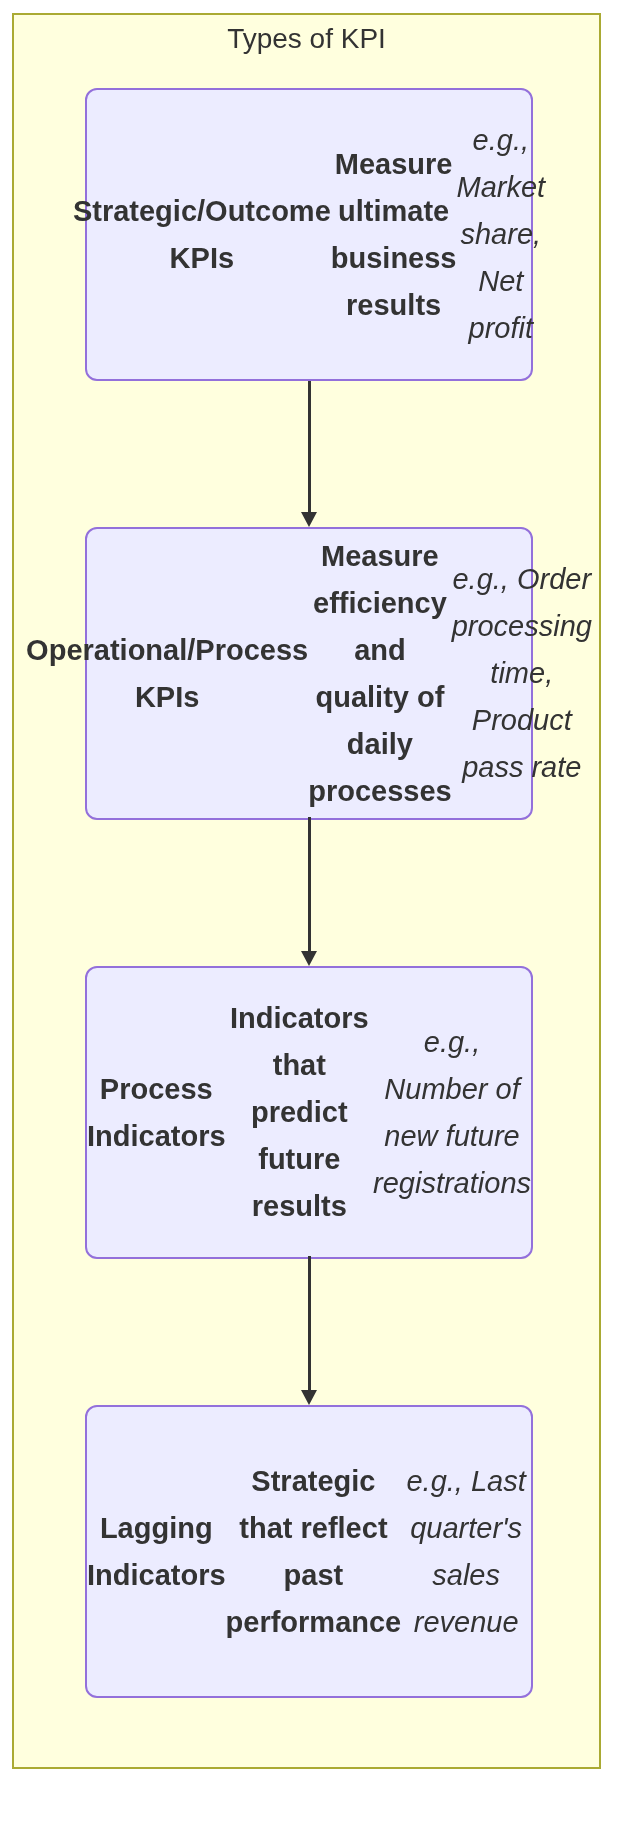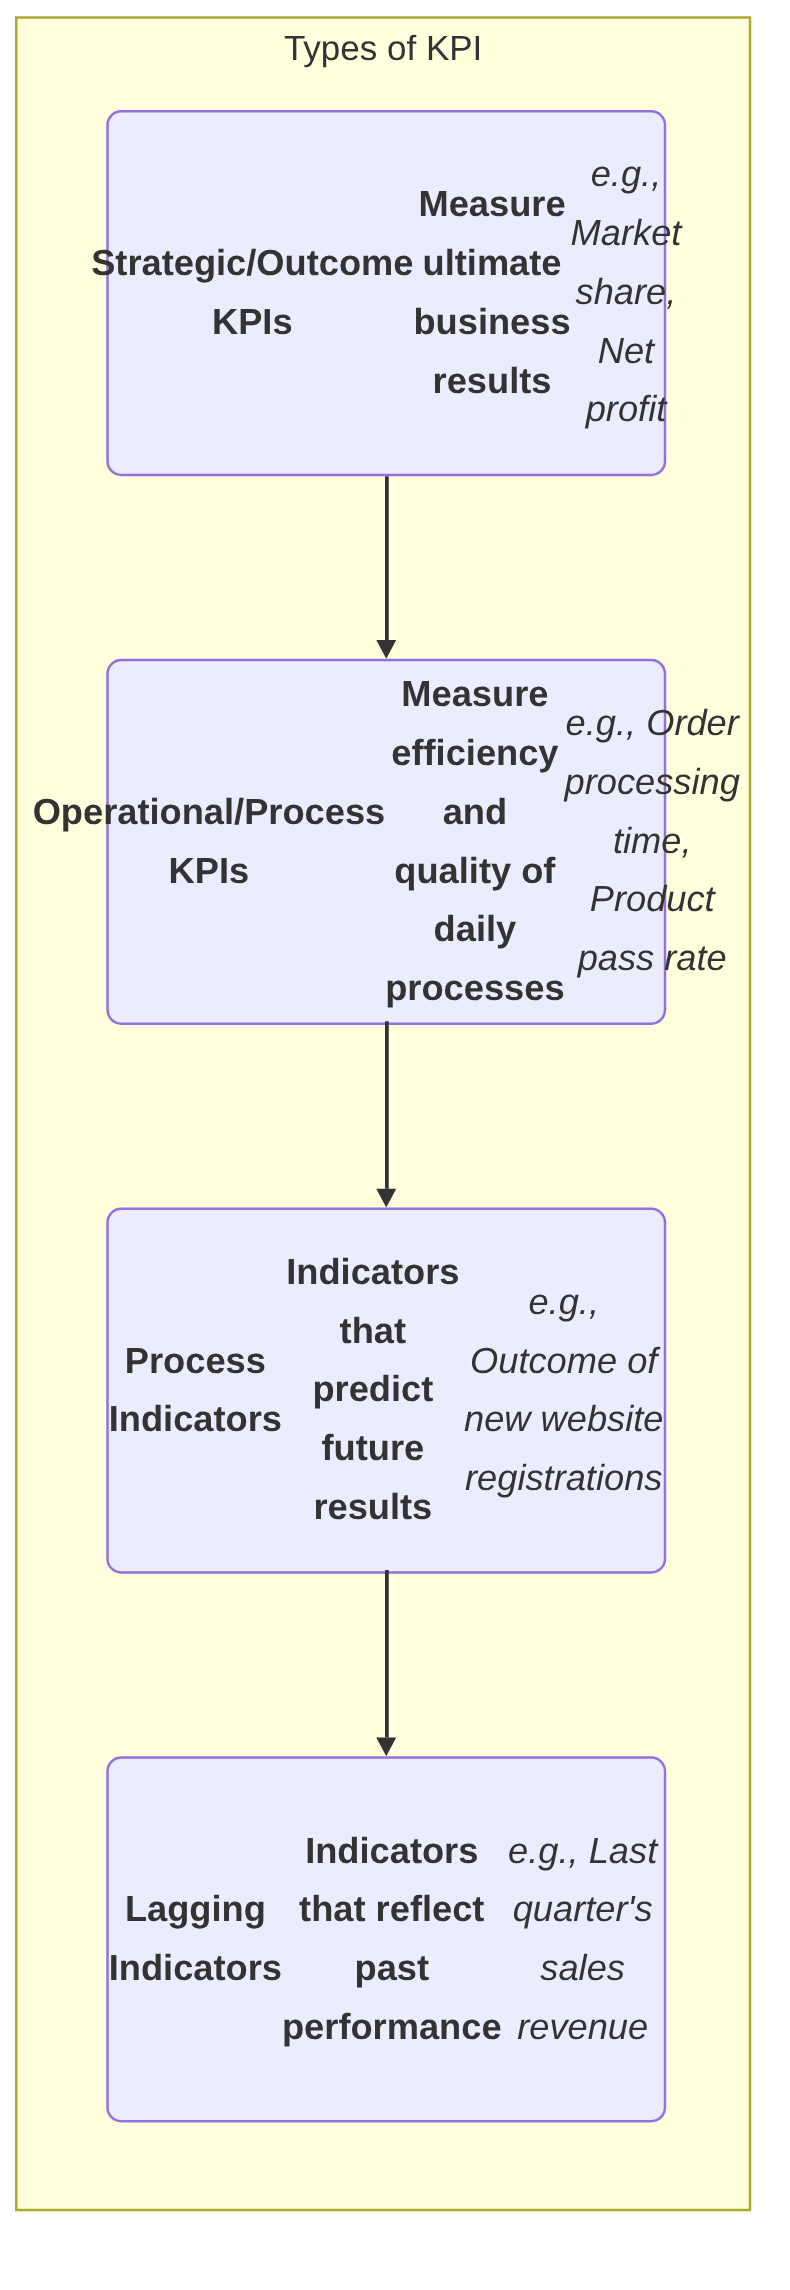--- a/index.html
+++ b/index.html
@@ -113,28 +113,28 @@
     </div>
 
     <div class="edge" style="top:802px; height:149px">
       <div class="edge-line"></div>
       <div class="edge-head"></div>
     </div>
 
     <div class="node" style="top:951px">
       <div class="node-title">Process Indicators</div>
       <div class="node-desc">Indicators that predict future results</div>
-      <div class="node-example">e.g., Outcome of new website registrations</div>
+      <div class="node-example">e.g., Number of new future registrations</div>
     </div>
 
     <div class="edge" style="top:1241px; height:149px">
       <div class="edge-line"></div>
       <div class="edge-head"></div>
     </div>
 
     <div class="node" style="top:1390px">
       <div class="node-title">Lagging Indicators</div>
-      <div class="node-desc">Indicators that reflect past performance</div>
+      <div class="node-desc">Strategic that reflect past performance</div>
       <div class="node-example">e.g., Last quarter's sales revenue</div>
     </div>
 
   </div>
 </div>
 
 </body></html>

